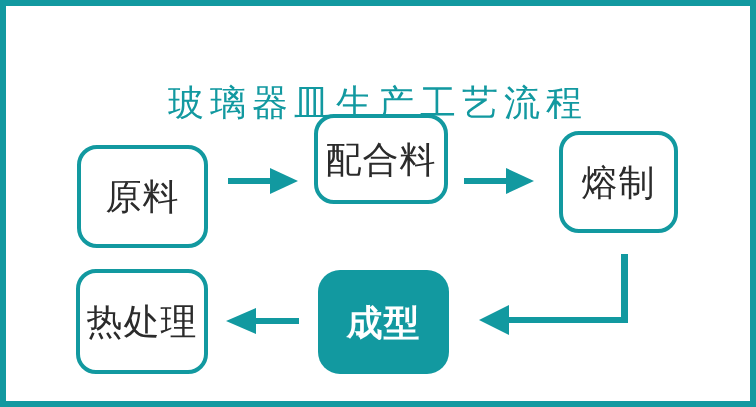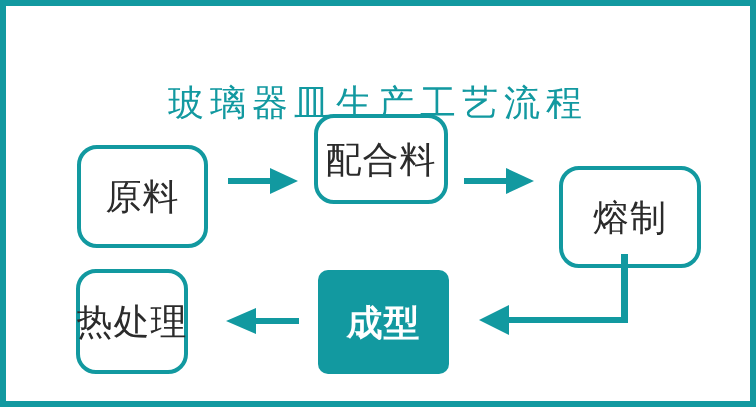--- a/index.html
+++ b/index.html
@@ -45,28 +45,28 @@
     color: var(--node-text);
     font-size: 36px;
     line-height: 43px;
     letter-spacing: 1px;
     text-align: center;
     white-space: nowrap;
   }
   .node.filled {
     background: var(--teal);
     border: none;
-    border-radius: 10px;
+    border-radius: 22px;
     color: var(--filled-text);
     font-weight: bold;
   }
   .node-raw    { left: 71px;  top: 139px; width: 131px; height: 103px; }
   .node-batch  { left: 308px; top: 108px; width: 134px; height: 90px; }
-  .node-melt   { left: 553px; top: 125px; width: 142px; height: 102px; margin-top: 35px; }
-  .node-heat   { left: 70px;  top: 263px; width: 112px; height: 105px; }
+  .node-melt   { left: 553px; top: 125px; width: 119px; height: 102px; }
+  .node-heat   { left: 70px;  top: 263px; width: 132px; height: 105px; }
   .node-form   { left: 312px; top: 264px; width: 131px; height: 104px; }
   .arrow {
     position: absolute;
     color: var(--teal);
   }
   .arrow svg { display: block; }
   .arrow-1 { left: 222px; top: 162px; }
   .arrow-2 { left: 458px; top: 162px; }
   .arrow-3 { left: 220px; top: 302px; }
   .elbow   { left: 473px; top: 248px; }

